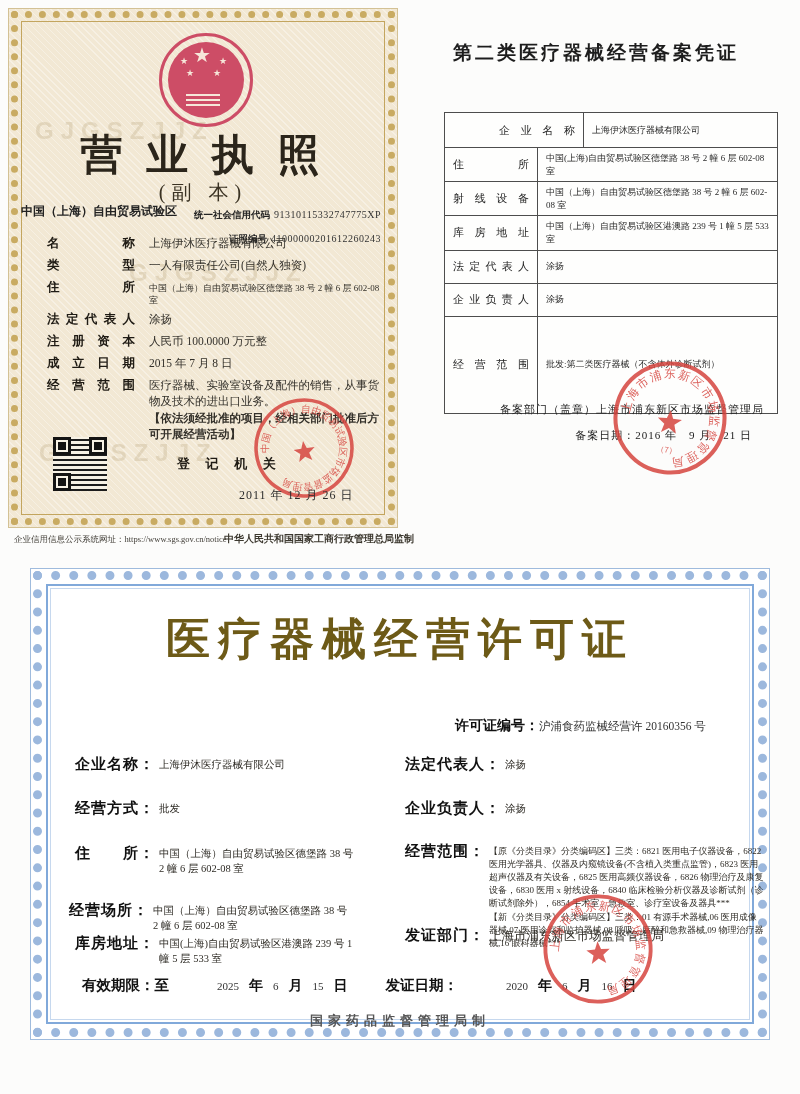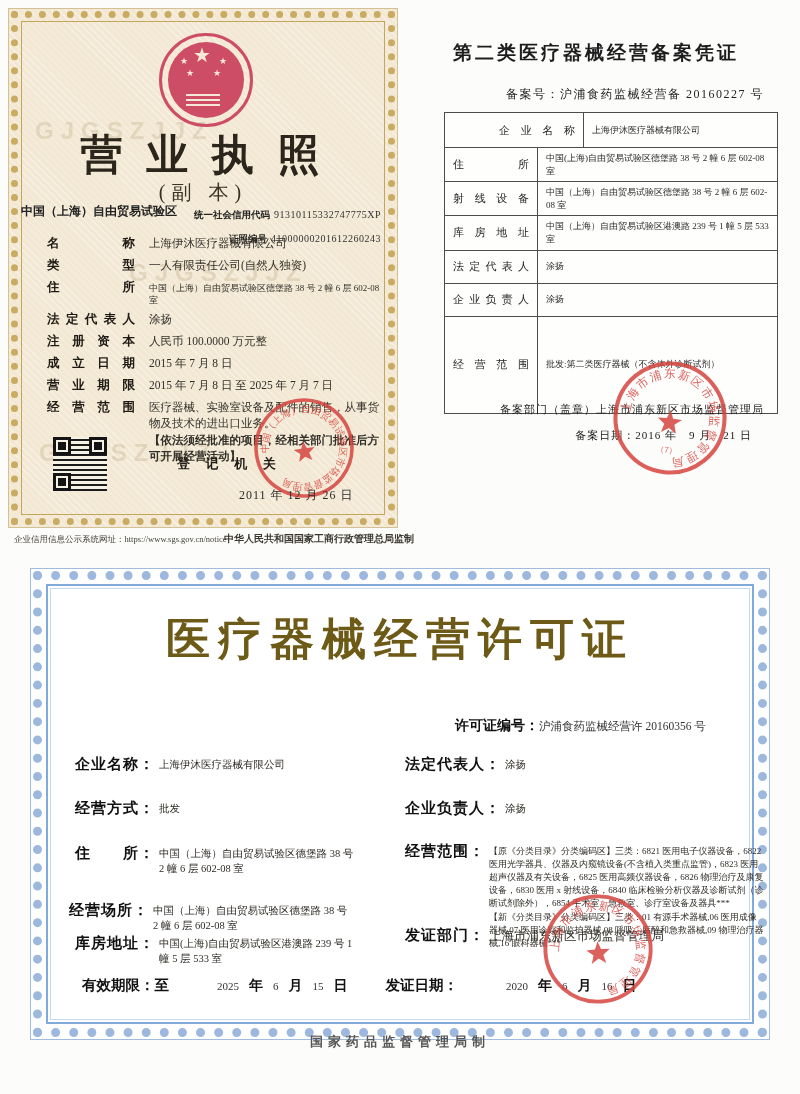--- a/index.html
+++ b/index.html
@@ -94,21 +94,21 @@
   .scope-text p{margin:0 0 1px 0;}
   .r1{left:45px;top:187px;} .r2{left:45px;top:231px;} .r3{left:45px;top:276px;}
   .r4{left:39px;top:321px;margin-top:12px;} .r5{left:45px;top:366px;}
   .q1{left:375px;top:187px;} .q2{left:375px;top:231px;} .q3{left:375px;top:274px;} .q4{left:375px;top:358px;}
   .q4 .ol-val{font-size:12.5px;margin-top:2px;}
   .op-valid{position:absolute;left:52px;top:408px;width:648px;display:flex;align-items:baseline;}
   .op-valid .lb{font-family:"Liberation Sans",sans-serif;font-weight:bold;font-size:14.5px;color:#111;white-space:nowrap;}
   .op-valid .num{font-size:11px;color:#333;margin:0 10px;}
   .op-valid .unit{font-family:"Liberation Sans",sans-serif;font-weight:bold;font-size:14px;color:#111;}
   .op-valid .gap{flex:0 0 38px;}
-  .op-foot{left:0;top:1033px;width:100%;text-align:center;font-family:"Liberation Sans",sans-serif;
+  .op-foot{left:0;top:1012px;width:100%;text-align:center;font-family:"Liberation Sans",sans-serif;
       font-weight:bold;font-size:13px;letter-spacing:5px;color:#555;}
 
   
   .seal{position:absolute;opacity:.85;pointer-events:none;}
   .seal-biz{left:244px;top:388px;width:102px;height:102px;transform:rotate(-8deg);}
   .seal-record{left:212px;top:330px;width:116px;height:116px;transform:rotate(6deg);}
   .seal-op{left:512px;top:325px;width:112px;height:112px;transform:rotate(-4deg);}
   .seal text{font-family:"Liberation Sans",sans-serif;}
 </style>
 </head>
@@ -161,24 +161,20 @@
       </div>
     <div class="bf-row">
         <span class="bf-label">注册资本</span>
         <span class="bf-val">人民币 100.0000 万元整</span>
       </div>
     <div class="bf-row">
         <span class="bf-label">成立日期</span>
         <span class="bf-val">2015 年 7 月 8 日</span>
       </div>
     <div class="bf-row">
-        <span class="bf-label">营业期限</span>
-        <span class="bf-val">2015 年 7 月 8 日 至 2025 年 7 月 7 日</span>
-      </div>
-    <div class="bf-row">
       <span class="bf-label">经营范围</span>
       <span class="bf-val">
         <span>医疗器械、实验室设备及配件的销售，从事货物及技术的进出口业务。</span>
         <span class="bf-note">【依法须经批准的项目，经相关部门批准后方可开展经营活动】</span>
       </span>
     </div>
   </div>
 
   <div class="qr">
     <span class="qf tl"></span>
@@ -200,23 +196,20 @@
   <div class="biz-date">
     <span>2011</span><span>年</span><span>12</span><span>月</span><span>26</span><span>日</span>
   </div>
 </section>
 
 <div class="abs page-foot-left">企业信用信息公示系统网址：https://www.sgs.gov.cn/notice</div>
 <div class="abs page-foot-right">中华人民共和国国家工商行政管理总局监制</div>
 
 <section class="cert">
   <h2 class="cert-title">第二类医疗器械经营备案凭证</h2>
-  <div class="cert-no">
-    <span>备案号：</span><span>沪浦食药监械经营备 20160227 号</span>
-  </div>
 
   <div class="ct">
     <div class="ct-row">
         <div class="ct-label">
           <span>企业名称</span>
         </div>
         <div class="ct-val">上海伊沐医疗器械有限公司</div>
       </div>
     <div class="ct-row">
         <div class="ct-label">

